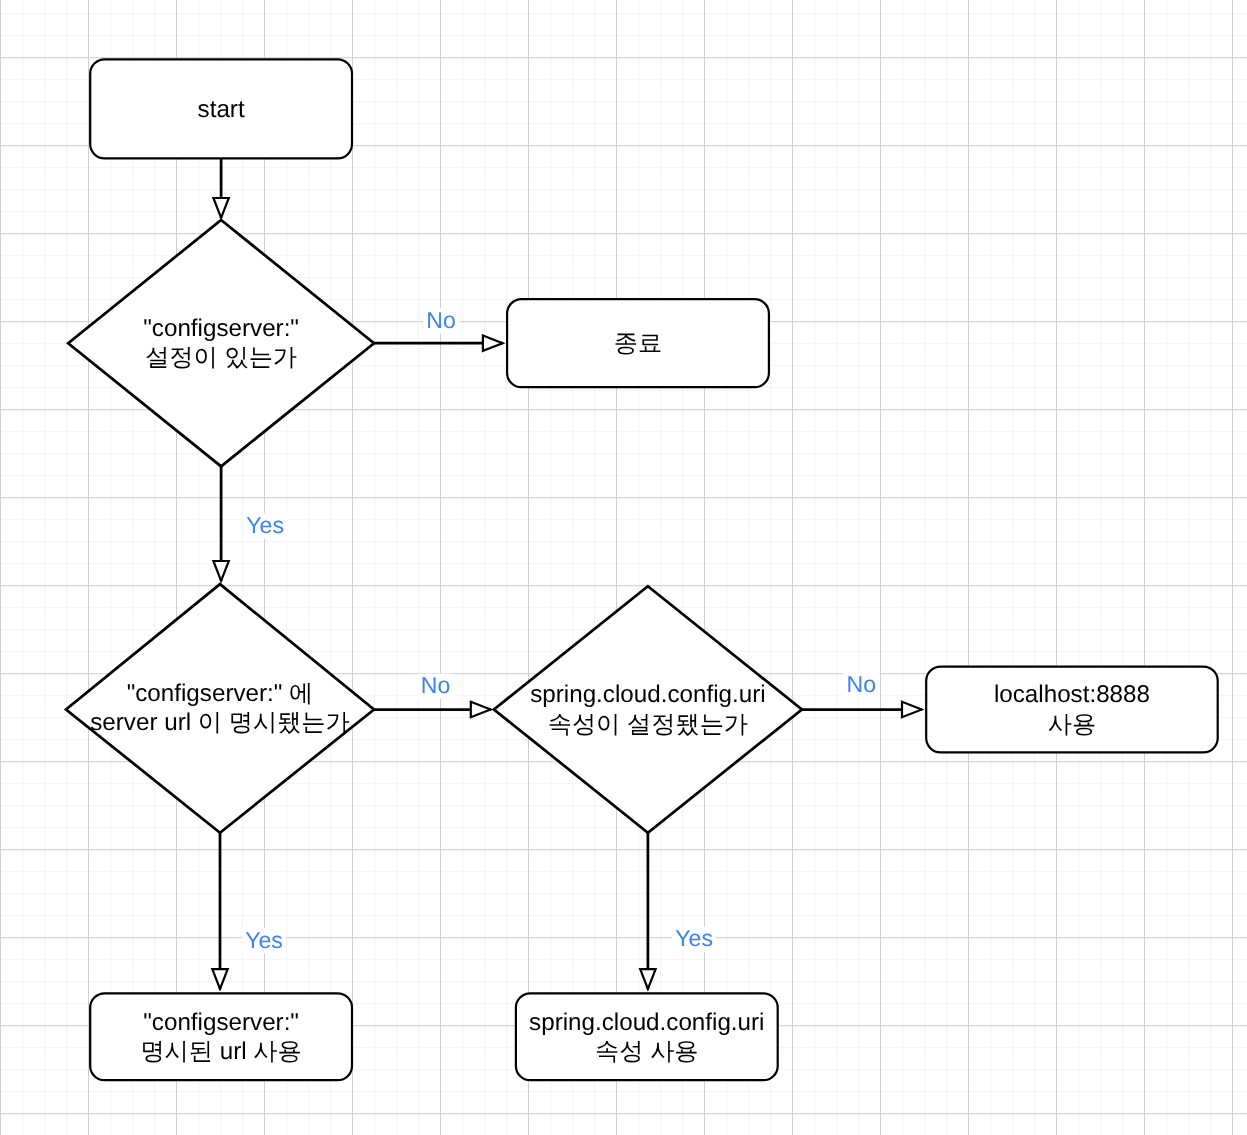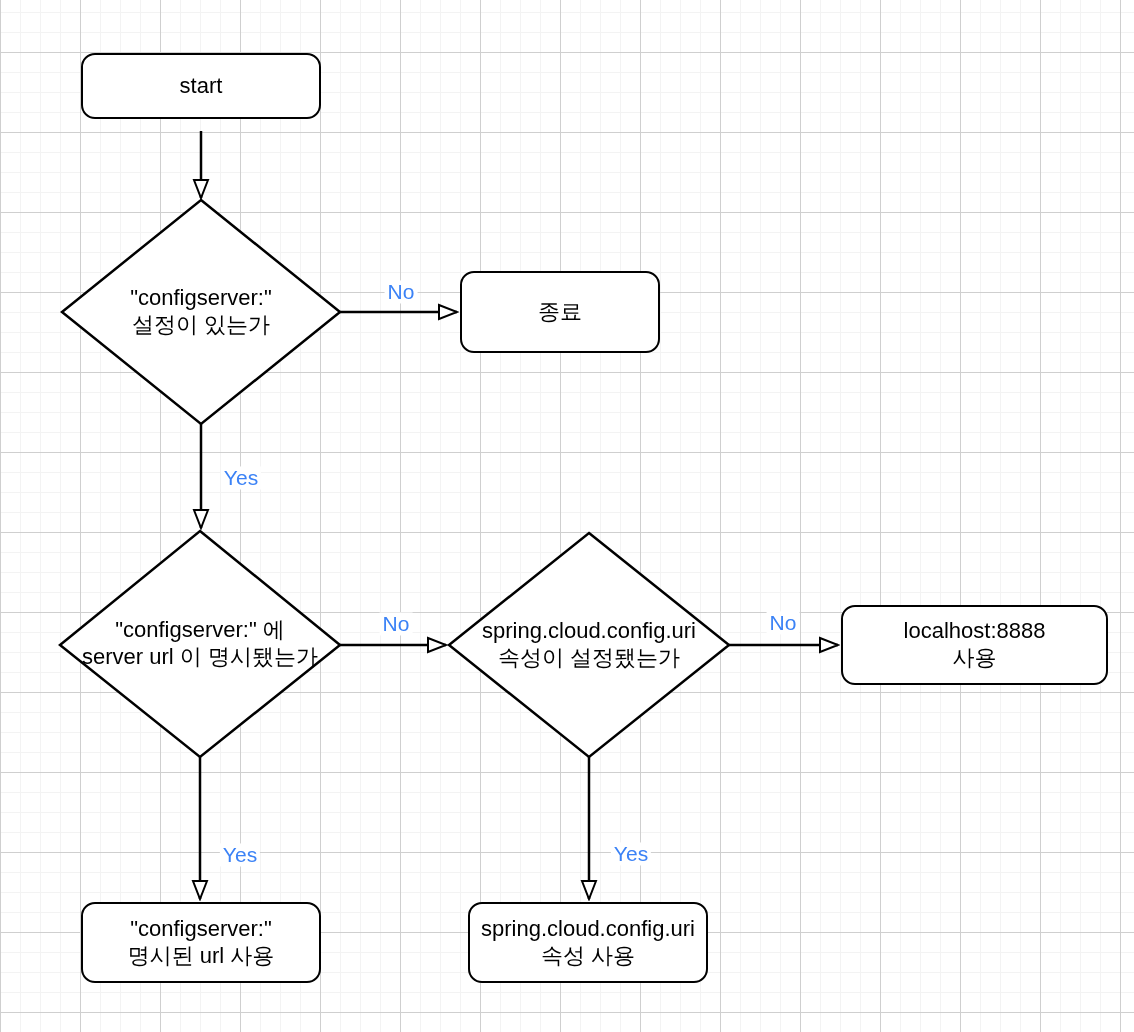--- a/index.html
+++ b/index.html
@@ -80,25 +80,25 @@
 
     <line x1="201" y1="131" x2="201" y2="198" stroke="#000000" stroke-width="2.5" marker-end="url(#arrow-open)"></line>
     <line x1="340" y1="312" x2="457" y2="312" stroke="#000000" stroke-width="2.5" marker-end="url(#arrow-open)"></line>
     <line x1="201" y1="424" x2="201" y2="528" stroke="#000000" stroke-width="2.5" marker-end="url(#arrow-open)"></line>
     <line x1="340" y1="645" x2="446" y2="645" stroke="#000000" stroke-width="2.5" marker-end="url(#arrow-open)"></line>
     <line x1="729" y1="645" x2="838" y2="645" stroke="#000000" stroke-width="2.5" marker-end="url(#arrow-open)"></line>
     <line x1="200" y1="757" x2="200" y2="899" stroke="#000000" stroke-width="2.5" marker-end="url(#arrow-open)"></line>
     <line x1="589" y1="757" x2="589" y2="899" stroke="#000000" stroke-width="2.5" marker-end="url(#arrow-open)"></line>
   </svg>
 
-  <div class="node rect" style="left:81px; top:53px; width:240px; height:66px;">
+  <div class="node rect" style="left:81px; top:53px; width:240px; height:92px;">
     <span class="label">start</span>
   </div>
 
-  <div class="node rect" style="left:460px; top:271px; width:200px; height:82px;">
+  <div class="node rect" style="left:460px; top:271px; width:240px; height:82px;">
     <span class="label">종료</span>
   </div>
 
   <div class="node rect" style="left:841px; top:605px; width:267px; height:80px;">
     <span class="label">localhost:8888
 사용</span>
   </div>
 
   <div class="node rect" style="left:81px; top:902px; width:240px; height:81px;">
     <span class="label">"configserver:"

